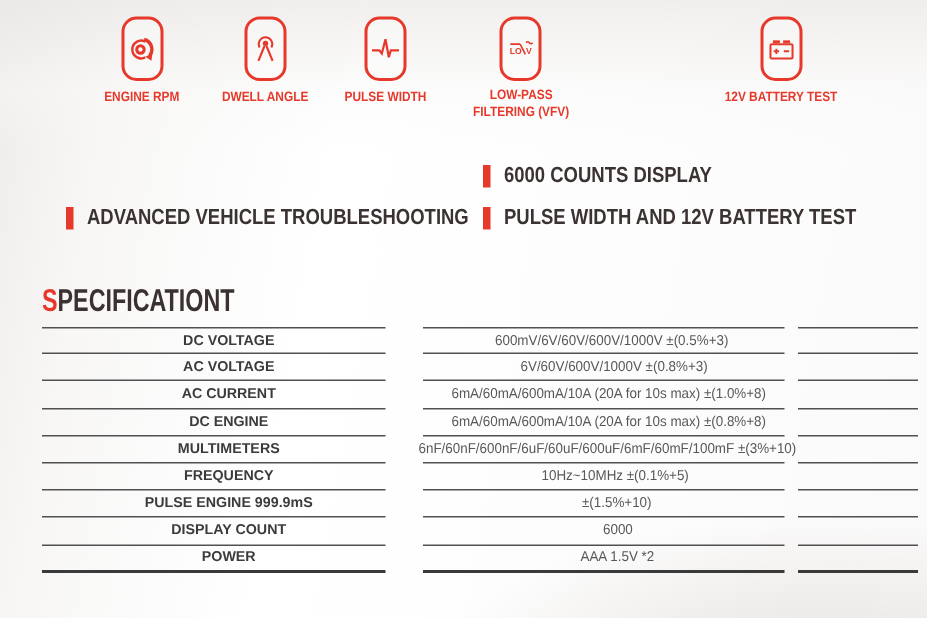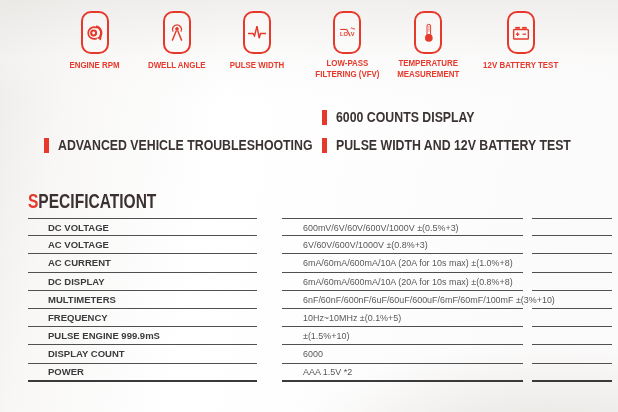--- a/index.html
+++ b/index.html
@@ -35,21 +35,21 @@
   }
   
   .spec-title {
     position:absolute; left:28px; top:189px; font-size:21px; font-weight:bold;
     color:#3a3130; white-space:nowrap; transform:scaleX(.74); transform-origin:left top;
   }
   .spec-title .red { color:#e6392b; }
   
   .spec-table { position:absolute; left:28px; top:218px; width:584px; }
   .spec-row { display:flex; height:18.2px; }
-  .cell { box-sizing:border-box; border-bottom:1px solid #505050; display:flex; align-items:center; overflow:visible; }
+  .cell { box-sizing:border-box; border-bottom:1px solid #505050; display:flex; align-items:center; overflow:visible;justify-content:center; }
   .c1 { width:229px; margin-right:25px; padding-left:20px; }
   .c2 { width:241px; margin-right:9px; padding-left:21px; }
   .c3 { width:80px; }
   .spec-row.first .cell { border-top:1px solid #505050; }
   .spec-row.last .cell { border-bottom:2px solid #3a3a3a; }
   .lbl { font-size:9.5px; font-weight:bold; color:#3b3b3b; white-space:nowrap; }
   .val { display:inline-block; font-size:9.5px; color:#57585a; white-space:nowrap;
          transform:scaleX(.94); transform-origin:left center; }
 </style>
 </head>
@@ -98,35 +98,20 @@
         <text x="9" y="27.5" font-family="Liberation Sans, sans-serif" font-size="10.5" font-weight="bold" fill="#e6392b">LO</text>
         <line x1="21.5" y1="15.5" x2="28" y2="28" stroke="#e6392b" stroke-width="2"></line>
         <text x="28.8" y="27.5" font-family="Liberation Sans, sans-serif" font-size="10.5" font-weight="bold" fill="#e6392b">V</text>
         <path d="M28.8 13.8 q2 -2.6 4 0 q2 2.6 4 0" stroke="#e6392b" stroke-width="1.8" fill="none"></path>
       </svg>
     </div>
     <span class="icon-label">LOW-PASS
 FILTERING (VFV)</span>
   </div>
 
-  <div class="icon-item" style="left:383px;width:90px;">
-    <div class="icon-box">
-      <svg width="40" height="40" viewBox="0 0 44 44">
-        <rect x="20.2" y="6" width="6.6" height="22" rx="3.3" stroke="#e6392b" stroke-width="1.8" fill="none"></rect>
-        <line x1="22.6" y1="9.5" x2="24.8" y2="9.5" stroke="#e6392b" stroke-width="1.3"></line>
-        <line x1="22.6" y1="12.5" x2="24.8" y2="12.5" stroke="#e6392b" stroke-width="1.3"></line>
-        <line x1="22.6" y1="15.5" x2="24.8" y2="15.5" stroke="#e6392b" stroke-width="1.3"></line>
-        <line x1="22.6" y1="18.5" x2="24.8" y2="18.5" stroke="#e6392b" stroke-width="1.3"></line>
-        <circle cx="23.5" cy="31" r="7" fill="#e6392b"></circle>
-        <rect x="21.2" y="24" width="4.6" height="6" fill="#e6392b"></rect>
-      </svg>
-    </div>
-    <span class="icon-label">TEMPERATURE
-MEASUREMENT</span>
-  </div>
 
   <div class="icon-item" style="left:466px;width:110px;">
     <div class="icon-box">
       <svg width="40" height="40" viewBox="0 0 44 44">
         <rect x="8.5" y="15.5" width="27" height="17.5" rx="1.5" stroke="#e6392b" stroke-width="2.5" fill="none"></rect>
         <rect x="11.5" y="10.8" width="8.5" height="3.4" fill="#e6392b"></rect>
         <rect x="24" y="10.8" width="8.5" height="3.4" fill="#e6392b"></rect>
         <line x1="12.5" y1="24.2" x2="19" y2="24.2" stroke="#e6392b" stroke-width="2.3"></line>
         <line x1="15.75" y1="21" x2="15.75" y2="27.5" stroke="#e6392b" stroke-width="2.3"></line>
         <line x1="24.8" y1="24.2" x2="31.3" y2="24.2" stroke="#e6392b" stroke-width="2.3"></line>
@@ -177,21 +162,21 @@
           <span class="lbl">AC CURRENT</span>
         </div>
       <div class="cell c2">
           <span class="val">6mA/60mA/600mA/10A (20A for 10s max) ±(1.0%+8)</span>
         </div>
       <div class="cell c3"></div>
     </div>
 
     <div class="spec-row">
       <div class="cell c1">
-          <span class="lbl">DC DISPLAY</span>
+          <span class="lbl">DC ENGINE</span>
         </div>
       <div class="cell c2">
           <span class="val">6mA/60mA/600mA/10A (20A for 10s max) ±(0.8%+8)</span>
         </div>
       <div class="cell c3"></div>
     </div>
 
 
     <div class="spec-row">
       <div class="cell c1">

